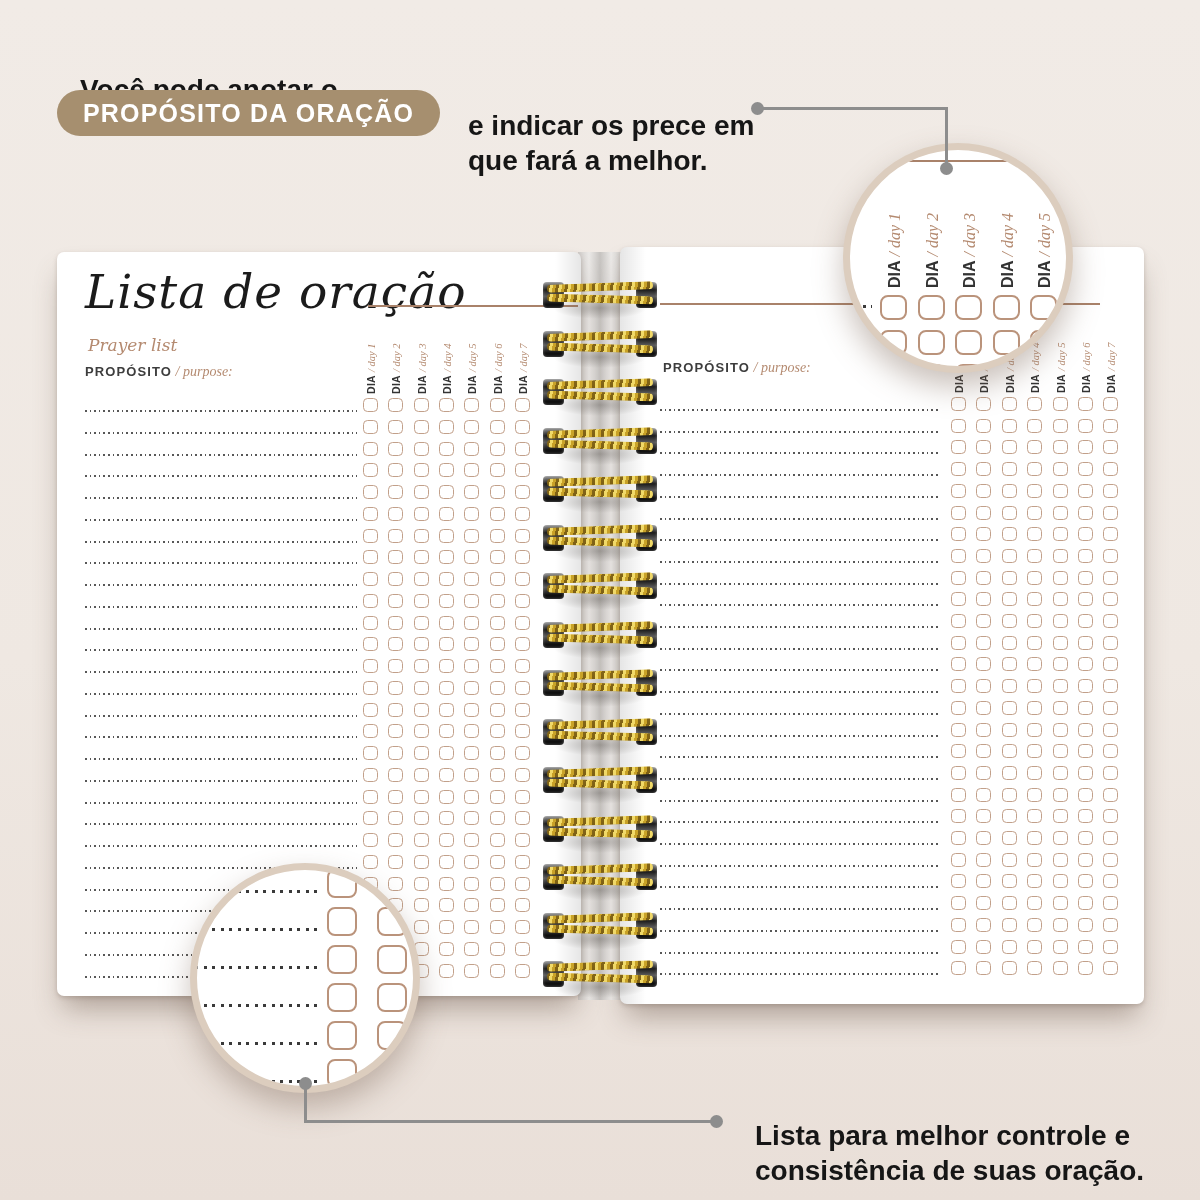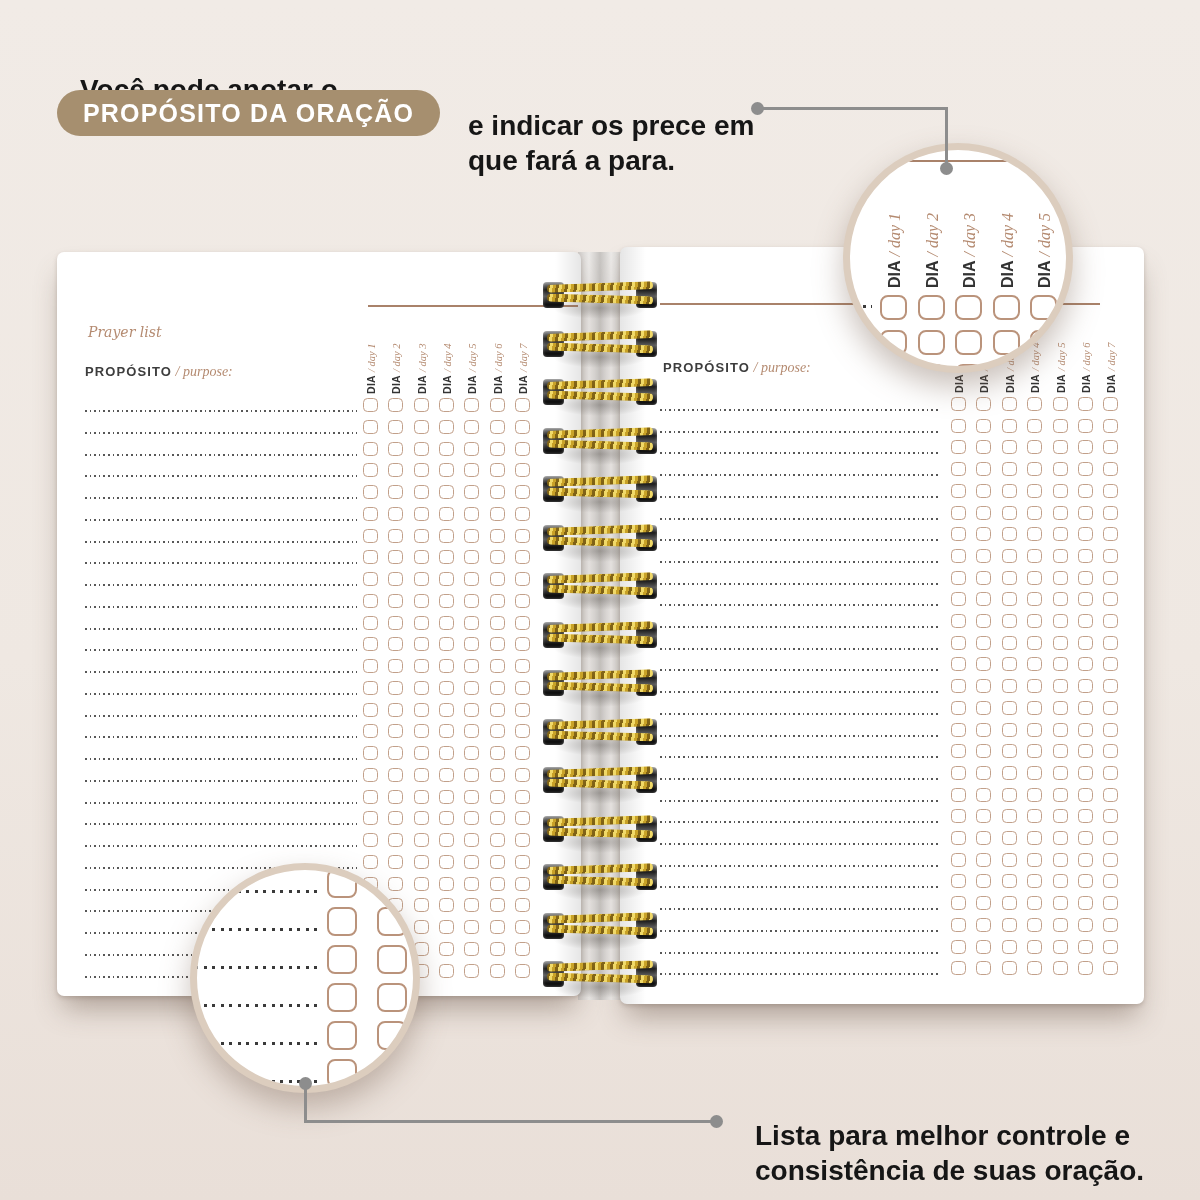--- a/index.html
+++ b/index.html
@@ -20,22 +20,22 @@
   .page-left{left:57px;top:252px;width:524px;height:744px}
   .page-right{left:620px;top:247px;width:524px;height:757px}
   .page-shade-r{position:absolute;right:0;top:0;bottom:0;width:26px;border-radius:0 7px 7px 0;
         background:linear-gradient(270deg,rgba(0,0,0,.10),rgba(0,0,0,0))}
   .page-shade-l{position:absolute;left:0;top:0;bottom:0;width:26px;border-radius:7px 0 0 7px;
         background:linear-gradient(90deg,rgba(0,0,0,.10),rgba(0,0,0,0))}
   .spine{position:absolute;left:578px;top:252px;width:44px;height:748px;
         background:linear-gradient(90deg,#cfccc9,#eceae8 25%,#c6c3c0 50%,#eceae8 75%,#cfccc9)}
   .page-title{position:absolute;left:85px;top:264px;margin:0;font-family:"DejaVu Serif",serif;font-style:italic;
         font-weight:400;font-size:47px;letter-spacing:1px;color:#1b1b1b}
-  .page-subtitle{position:absolute;left:88px;top:324px;font-family:"DejaVu Serif",serif;font-style:italic;
-        font-size:14px;color:var(--accent,#B48A70)}
+  .page-subtitle{position:absolute;left:88px;top:335px;font-family:"DejaVu Serif",serif;font-style:italic;
+        font-size:17px;color:var(--accent,#B48A70)}
   .rule{position:absolute;height:2px;background:var(--rule,#A9826A)}
   .rule-left{left:368px;top:305px;width:210px}
   .rule-right{left:660px;top:303px;width:440px}
   .purpose{position:absolute;font-size:13px}
   .purpose b{font-weight:700;letter-spacing:1.1px;color:#3d3d3d}
   .purpose i{font-family:"Liberation Serif",serif;font-style:italic;font-size:14px;color:var(--accent,#B48A70)}
   .purpose-left{left:85px;top:364px}
   .purpose-right{left:663px;top:360px}
   
   .box{position:absolute;box-sizing:border-box;border:1.5px solid var(--checkbox,#C2A08A);border-radius:4.5px;background:transparent}
@@ -78,31 +78,32 @@
   .z-mag{z-index:20}
 </style>
 </head>
 <body>
 
 <div class="stage" style="--bg-top: #F1EBE6; --bg-bot: #E9DFD8; --badge: #A68F6F; --accent: #B48A70; --checkbox: #C2A08A; --rule: #A9826A; --ring: #DCCDBE; --connector: #8D8D8D;">
 
   <p class="annot annot-tl">Você pode anotar o</p>
   <div class="badge">PROPÓSITO DA ORAÇÃO</div>
   <p class="annot annot-tr"><span>e indicar os prece em</span><br>
-    <span>que fará a para.</span></p>
+    <span>que fará a melhor.</span></p>
 
   <div class="spine"></div>
 
   <div class="page page-left">
     <div class="page-shade-r"></div>
   </div>
   <div class="page page-right">
     <div class="page-shade-l"></div>
   </div>
 
+  <h1 class="page-title">Lista de oração</h1>
   <div class="page-subtitle">Prayer list</div>
   <div class="rule rule-left"></div>
   <div class="rule rule-right"></div>
 
   <div class="purpose purpose-left">
     <b>PROPÓSITO</b>
     <i>/ purpose:</i>
   </div>
   <div class="purpose purpose-right">
     <b>PROPÓSITO</b>

